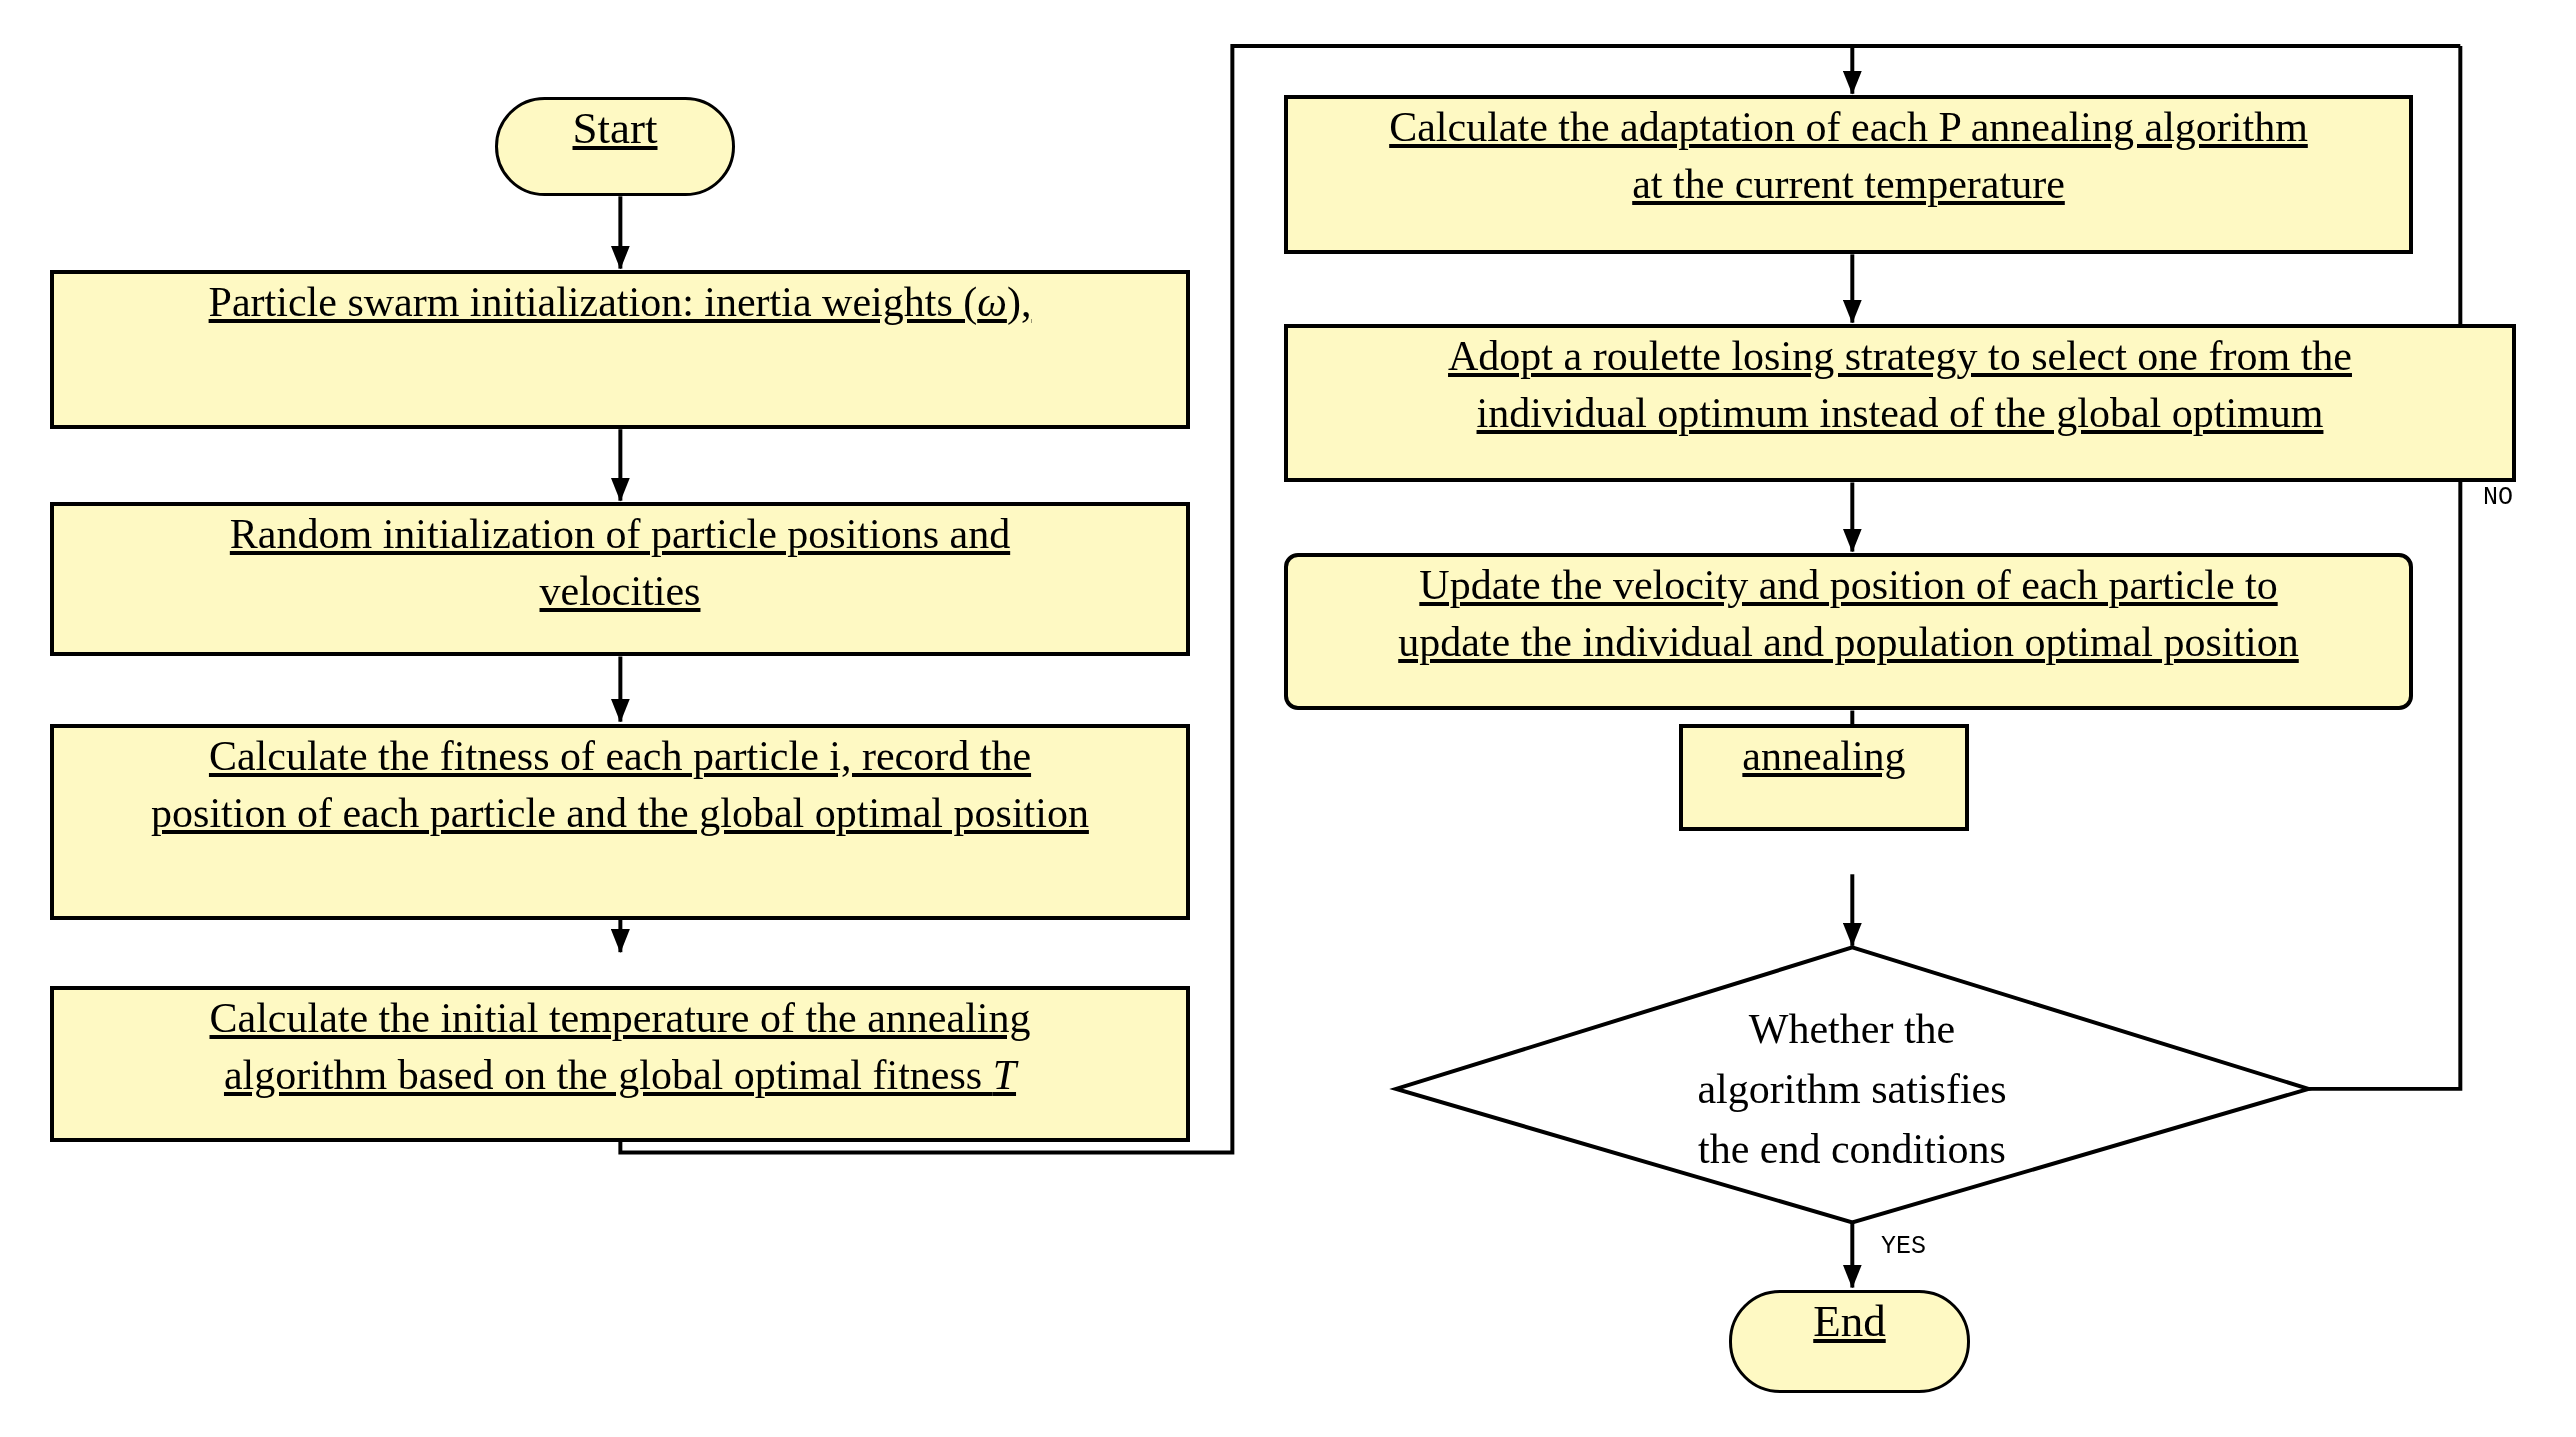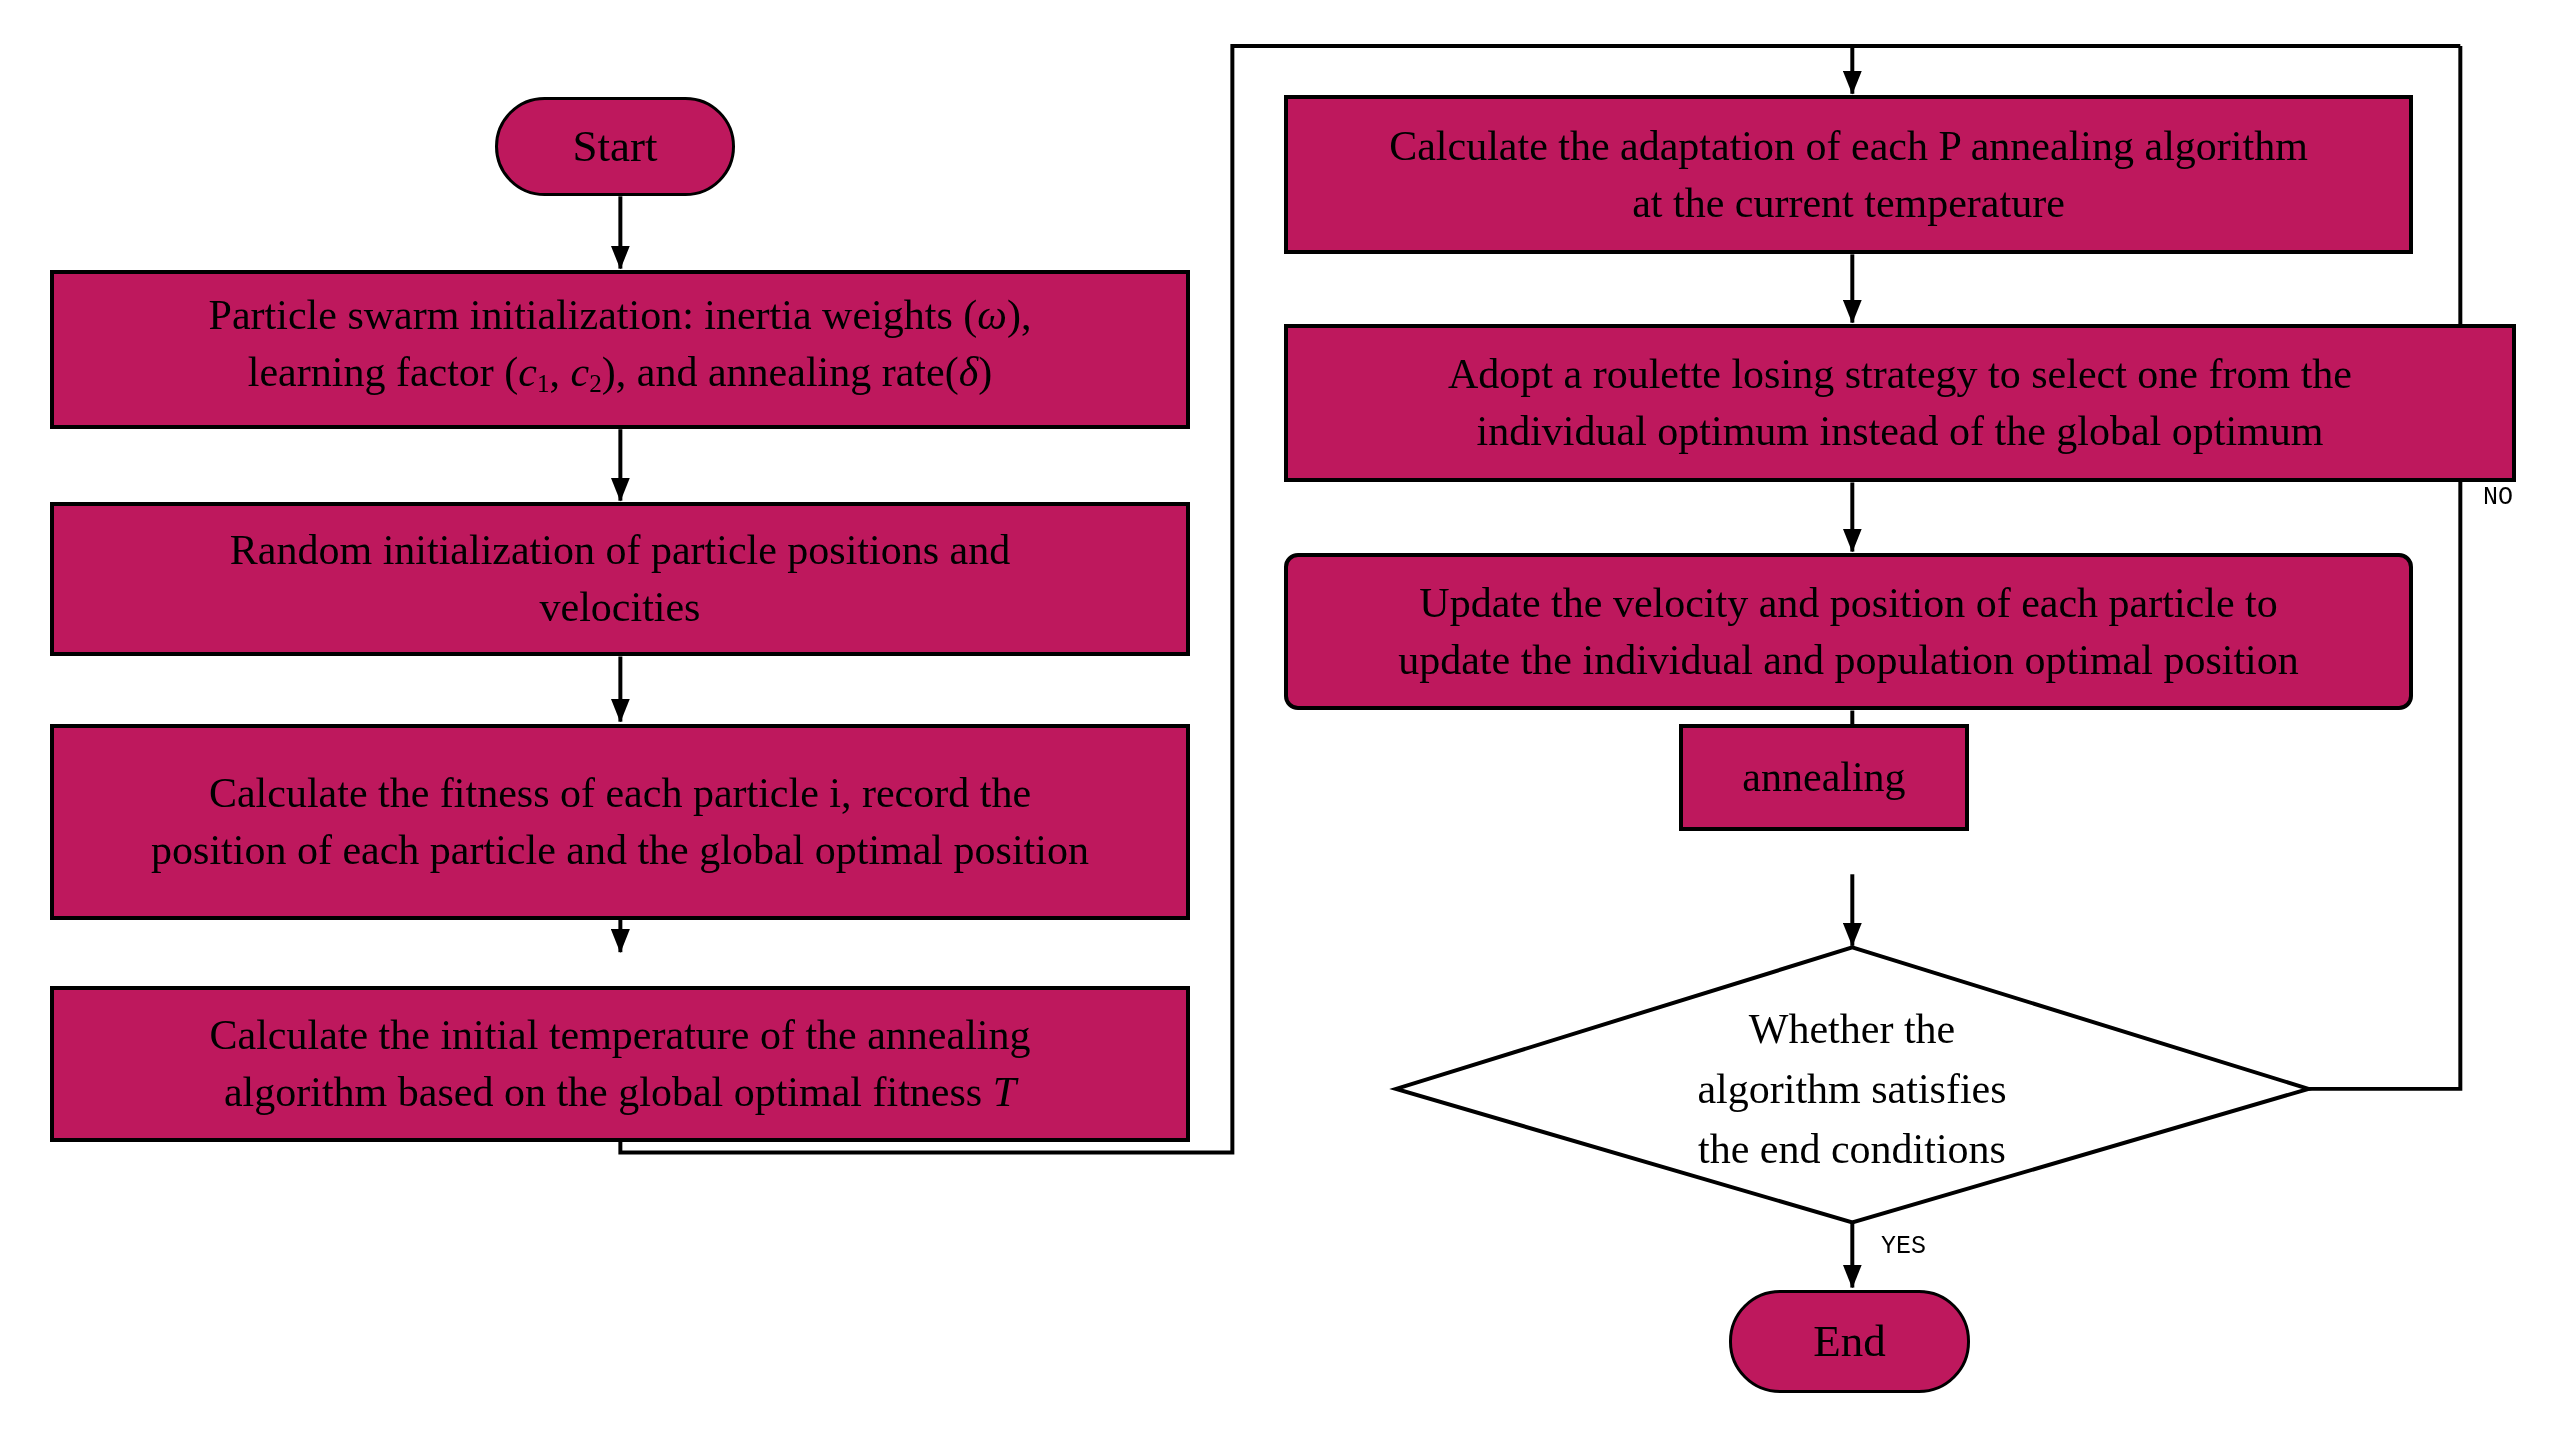--- a/index.html
+++ b/index.html
@@ -9,30 +9,30 @@
     height: 1437px;
     background: #ffffff;
     color: #000000;
     font-family: "Liberation Serif", "DejaVu Serif", serif;
     overflow: hidden;
   }
   svg.edges { position: absolute; left: 0; top: 0; }
   .node {
     position: absolute;
     box-sizing: border-box;
-    background: #be185d;
+    background: #fef9c3;
     border: 4px solid #000000;
     display: flex;
     flex-direction: column;
     align-items: center;
-    justify-content: center;
     text-align: center;
     font-size: 42px;
     line-height: 57px;
     white-space: nowrap;
+    text-decoration: underline;
   }
   .terminator {
     border-radius: 51px;
     border-width: 3.2px;
     font-size: 45px;
   }
   .plain {
     position: absolute;
     background: transparent;
     border: none;
@@ -84,21 +84,20 @@
     <line x1="2330" y1="1100" x2="2330" y2="1190" stroke="#000000" stroke-width="5" marker-end="url(#ah)"></line>
     <line x1="2330" y1="1538" x2="2330" y2="1620" stroke="#000000" stroke-width="5" marker-end="url(#ah)"></line>
   </svg>
 
   <div class="node terminator" style="left:495px; top:97px; width:240px; height:99px;">
     <div>Start</div>
   </div>
 
   <div class="node" style="left:50px; top:270px; width:1140px; height:159px;">
     <div><span>Particle swarm initialization: inertia weights (</span><span class="it">ω</span><span>),</span></div>
-    <div><span>learning factor (</span><span class="it">c</span><span class="sub">1</span><span>, </span><span class="it">c</span><span class="sub">2</span><span>), and annealing rate(</span><span class="it">δ</span><span>)</span></div>
   </div>
 
   <div class="node" style="left:50px; top:502px; width:1140px; height:154px;">
     <div>Random initialization of particle positions and</div>
     <div>velocities</div>
   </div>
 
   <div class="node" style="left:50px; top:724px; width:1140px; height:196px;">
     <div>Calculate the fitness of each particle i, record the</div>
     <div>position of each particle and the global optimal position</div>

